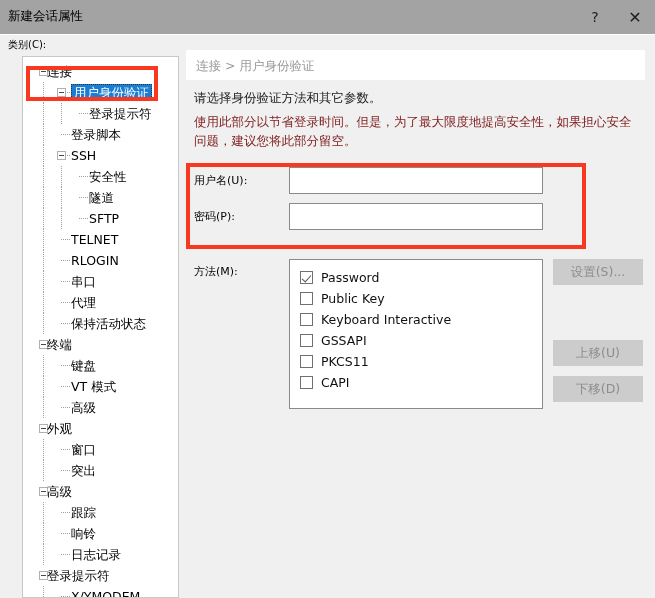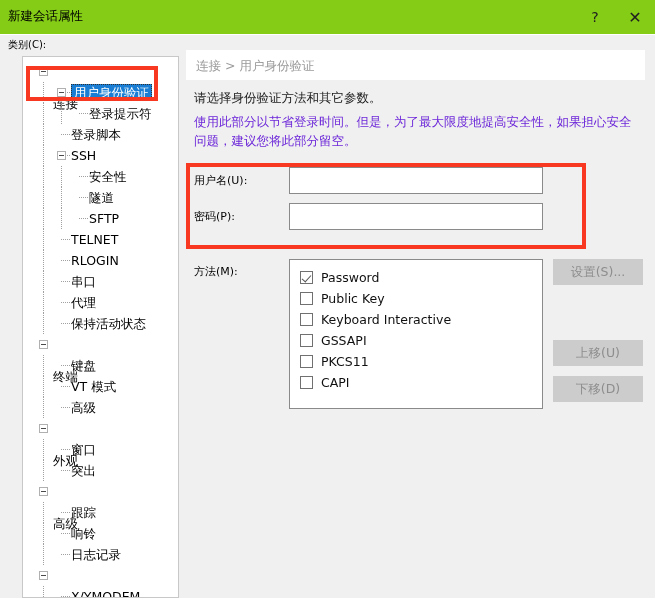--- a/index.html
+++ b/index.html
@@ -15,21 +15,21 @@
     color: #000000;
     overflow: hidden;
     position: relative;
   }
 
   
   .titlebar {
     position: absolute;
     left: 0; top: 0;
     width: 655px; height: 34px;
-    background: #84cc16;
+    background: #a3a3a3;
     border-bottom: 1px solid #ffffff;
   }
   .titlebar-text {
     position: absolute;
     left: 8px; top: 8px;
     font-size: 12.5px;
     color: #000;
     white-space: nowrap;
   }
   .title-buttons {
@@ -79,21 +79,21 @@
     line-height: 21px;
     white-space: nowrap;
     font-size: 12.5px;
   }
   .tree-row .lbl {
     position: absolute;
     top: 0;
     white-space: nowrap;
   }
   
-  .lvl0 .lbl { left: 30px; margin-top: 32px; }
+  .lvl0 .lbl { left: 24px; }
   .lvl1 .lbl { left: 48px; }
   .lvl2 .lbl { left: 66px; }
 
   
   .expander {
     position: absolute;
     top: 6px;
     width: 9px; height: 9px;
     border: 1px solid #b0b0b0;
     background: #ffffff;
@@ -166,21 +166,21 @@
     left: 8px; top: 42px;
     font-size: 12.5px;
     color: #1a1a1a;
   }
   .desc2 {
     position: absolute;
     left: 8px; top: 64px;
     width: 445px;
     font-size: 12.5px;
     line-height: 19px;
-    color: #6d28d9;
+    color: #7f1d1d;
   }
 
   
   .form-label {
     position: absolute;
     font-size: 11px;
     color: #000;
   }
   .text-input {
     position: absolute;

